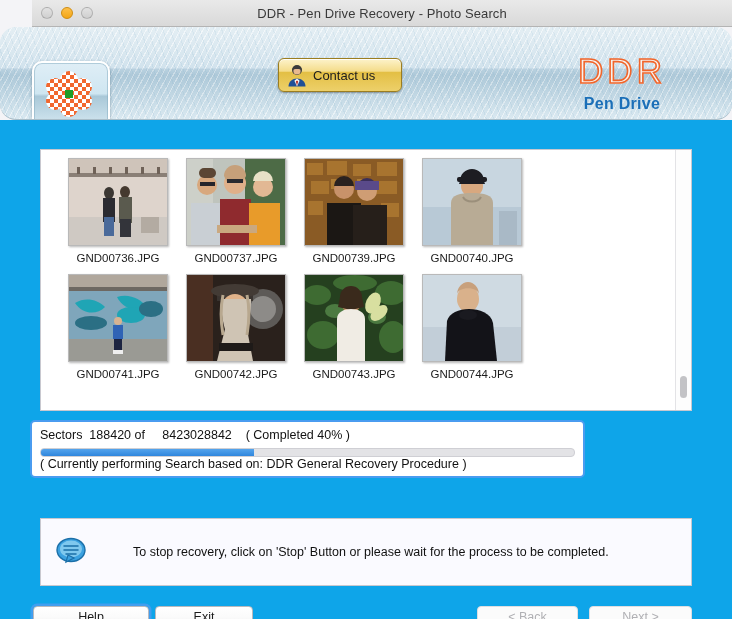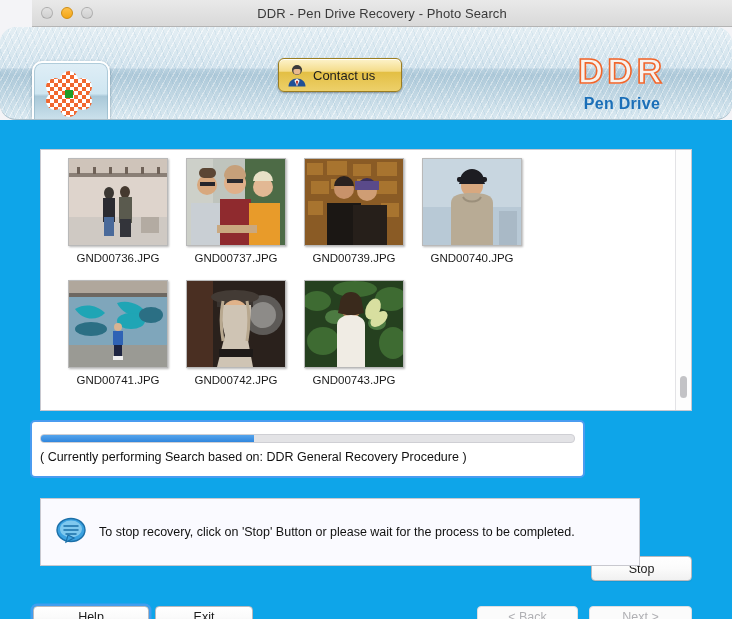--- a/index.html
+++ b/index.html
@@ -78,21 +78,21 @@
     cursor: pointer;
   }
   .contact-btn .person { margin-left: 7px; width: 22px; height: 24px; flex: 0 0 auto; }
   .contact-btn .lbl { font-size: 13px; color: #1d1d1d; margin-left: 5px; }
 
   .brand {
     position: absolute; right: 22px; top: 26px;
     text-align: center; width: 176px;
   }
   .brand-ddr {
-    font-size: 35px; font-weight: bold; letter-spacing: 4px;
+    font-size: 35px; font-weight: normal; letter-spacing: 4px;
     color: #f7f2ee;
     -webkit-text-stroke: 1.6px #f0662c;
     text-shadow: 0 1px 0 rgba(255,255,255,.6);
     line-height: 1;
   }
   .brand-sub {
     margin-top: 7px;
     font-size: 16px; font-weight: bold; color: #1b6fb8;
     letter-spacing: .3px;
   }
@@ -133,21 +133,21 @@
     box-sizing: border-box;
     overflow: hidden;
     background: #ddd;
   }
   .thumb .pic svg { display: block; }
   .thumb .cap {
     font-size: 11.5px; color: #1c1c1c;
     margin-top: 6px;
     white-space: nowrap;
   }
-  .thumb-row.second { margin-top: 16px; align-items: center; }
+  .thumb-row.second { margin-top: 10px; align-items: center; }
 
   .vscroll {
     position: absolute; right: 0; top: 0; bottom: 0;
     width: 15px;
     background: #fdfdfd;
     border-left: 1px solid #e3e3e6;
     cursor: pointer;
   }
   .vscroll .thumbbar {
     position: absolute; left: 4px; width: 7px; height: 22px;
@@ -177,21 +177,20 @@
     border-radius: 4px;
     border: 1px solid #cfcfd4;
     box-sizing: border-box;
     overflow: hidden;
   }
   .progress-fill {
     height: 100%;
     background: linear-gradient(to bottom,#55a4ec,#2f86dd);
   }
   .progress-line2 {
-    margin-top: 7px;
     font-size: 12.5px; color: #111;
   }
 
   .btn {
     font-family: "Liberation Sans", sans-serif;
     font-size: 12.5px;
     color: #1c1c1c;
     background: linear-gradient(to bottom,#ffffff 0%,#fbfbfb 50%,#f1f1f1 100%);
     border: 1px solid #b9b9bd;
     border-radius: 4px;
@@ -204,26 +203,26 @@
   .btn.focused { box-shadow: 0 0 0 2.5px rgba(74,156,240,.85); }
 
   .stop-btn { position: absolute; left: 591px; top: 436px; width: 101px; height: 25px; }
   .help-btn { position: absolute; left: 33px;  top: 486px; width: 116px; height: 21px; }
   .exit-btn { position: absolute; left: 155px; top: 486px; width: 98px;  height: 21px; }
   .back-btn { position: absolute; left: 477px; top: 486px; width: 101px; height: 21px; }
   .next-btn { position: absolute; left: 589px; top: 486px; width: 103px; height: 21px; }
 
   
   .msgbox {
-    position: absolute; left: 40px; top: 378px;
-    width: 600px; height: 68px;
+    position: absolute; left: 40px; top: 398px;
+    width: 652px; height: 68px;
     background: #fafaff;
     border: 1px solid #c8c8cf;
     box-sizing: border-box;
-    display: flex; align-items: center;
+    display: flex; align-items: center; gap: 34px;
   }
   .msg-icon { margin-left: 14px; width: 32px; height: 30px; flex: 0 0 auto; }
   .msg-text { margin-left: 12px; font-size: 12.5px; color: #111; }
 </style>
 </head>
 <body>
 
 <div class="window">
 
   <div class="titlebar">
@@ -471,30 +470,46 @@
                   </g>
                 <g fill="#d8dfa0">
                     <ellipse cx="68" cy="28" rx="7" ry="11" transform="rotate(25 68 28)"></ellipse>
                     <ellipse cx="74" cy="38" rx="6" ry="10" transform="rotate(50 74 38)"></ellipse>
                   </g>
               </svg>
             </div>
             <div class="cap">GND00743.JPG</div>
           </div>
 
+          <div class="thumb">
+            <div class="pic">
+              <svg width="98" height="86" viewBox="0 0 98 86">
+                <rect width="98" height="86" fill="#cfdae2"></rect>
+                <rect y="52" width="98" height="34" fill="#c2ced8"></rect>
+                <g>
+                    <ellipse cx="45" cy="24" rx="11" ry="13" fill="#d9b18b"></ellipse>
+                    <path d="M34 20a11 13 0 0122 0c0-9-22-9-22 0z" fill="#c8a07c"></path>
+                    <path d="M24 46c2-8 12-12 22-12s22 4 24 14l4 38H22z" fill="#131318"></path>
+                    <ellipse cx="45" cy="40" rx="9" ry="5" fill="#1a1a20"></ellipse>
+                  </g>
+              </svg>
+            </div>
+            <div class="cap">GND00744.JPG</div>
+          </div>
 
         </div>
       </div>
 
       <div class="vscroll">
         <div class="thumbbar"></div>
       </div>
     </div>
 
     <div class="progress-wrap">
+      <div class="progress-line1">Sectors  188420 of     8423028842    ( Completed 40% )</div>
       <div class="progress-bar">
         <div class="progress-fill" id="pfill" style="width: 40%;"></div>
       </div>
       <div class="progress-line2">( Currently performing Search based on: DDR General Recovery Procedure )</div>
     </div>
 
     <button class="btn stop-btn">Stop</button>
     <button class="btn focused help-btn">Help</button>
     <button class="btn exit-btn">Exit</button>
     <button class="btn disabled back-btn">&lt; Back</button>

